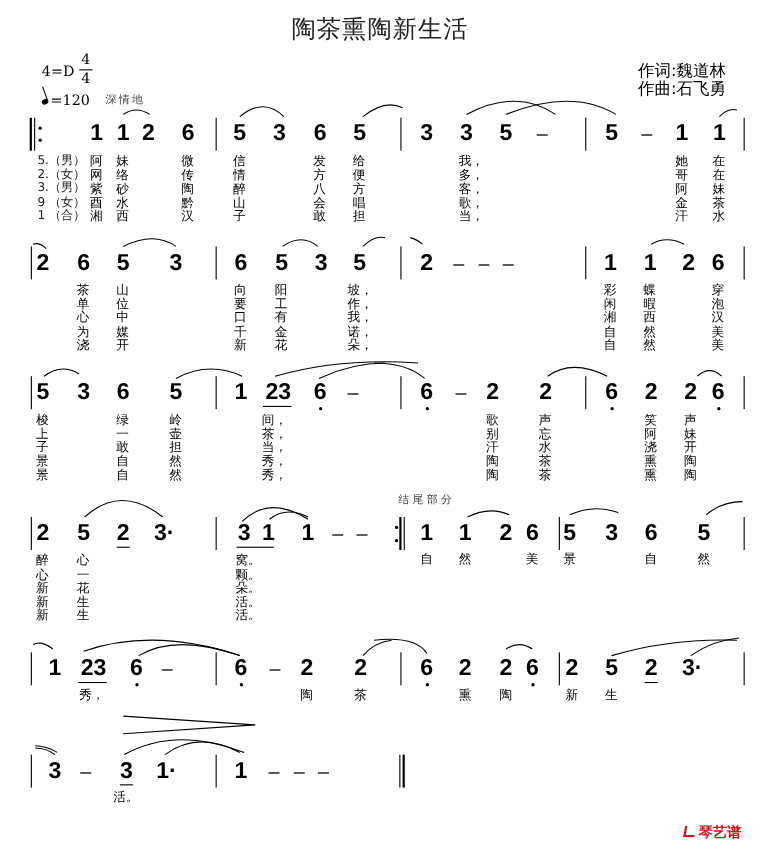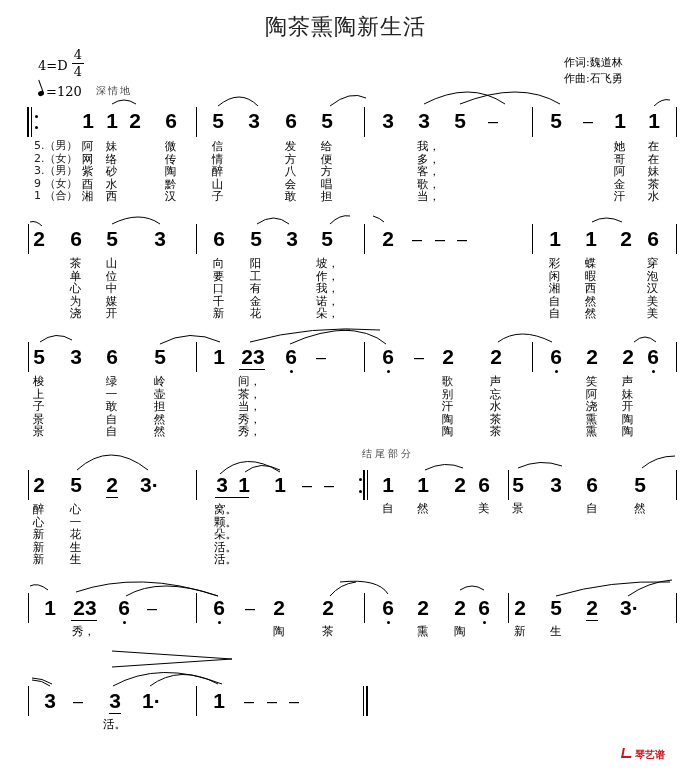--- a/index.html
+++ b/index.html
@@ -6,32 +6,32 @@
   body{width:691px;height:770px;position:relative;overflow:hidden;font-family:"DejaVu Sans",sans-serif;color:#000;}
   .abs{position:absolute;}
   .title{left:0;width:691px;top:12px;text-align:center;font-family:"DejaVu Serif",serif;font-size:22px;color:#222;letter-spacing:1px;}
   .key{left:38px;top:58px;font-family:"DejaVu Serif",serif;font-size:13px;}
   .frac{left:72px;top:48px;font-family:"DejaVu Serif",serif;font-size:13px;text-align:center;width:12px;line-height:14px;}
   .frac .bar{border-top:1px solid #000;margin:1px 0;}
   .tempo{left:38px;top:84px;font-size:13px;font-family:"DejaVu Serif",serif;}
   .tempo .note{display:inline-block;width:6px;height:5px;background:#000;border-radius:50%;transform:rotate(-20deg);margin-right:2px;position:relative;}
   .tempo .stem{position:absolute;left:5px;bottom:2px;width:1px;height:14px;background:#000;}
   .expr{left:96px;top:84px;font-size:10px;color:#444;letter-spacing:2px;}
-  .credit{font-size:11px;left:564px;}
+  .credit{font-size:15px;left:580px;}
   .n{font-family:"Liberation Sans",sans-serif;font-weight:bold;font-size:21px;width:16px;text-align:center;line-height:22px;}
   .d{font-family:"Liberation Sans",sans-serif;font-size:18px;line-height:22px;width:14px;text-align:center;}
   .bl{width:1px;background:#000;}
   .dbl{width:2px;background:#000;}
   .dot{width:3px;height:3px;background:#000;border-radius:50%;}
   .ul{height:1px;background:#000;}
   .lyr{font-size:11.5px;line-height:12.5px;width:13px;text-align:center;}
   .lyrh{font-size:11.5px;line-height:13px;white-space:nowrap;}
   .sec{left:362px;top:447px;font-size:10px;color:#444;letter-spacing:3px;}
   svg.arcs{position:absolute;left:0;top:0;}
-  .logo{left:622px;top:748px;font-size:10px;color:#c8161d;font-weight:bold;}
+  .logo{left:622px;top:748px;font-size:13px;color:#c8161d;font-weight:bold;}
 </style>
 </head>
 <body>
 
 <div class="abs title">陶茶熏陶新生活</div>
 <div class="abs key">4=D</div>
 <div class="abs frac">
   <div>4</div>
   <div class="bar"></div>
   <div>4</div>

